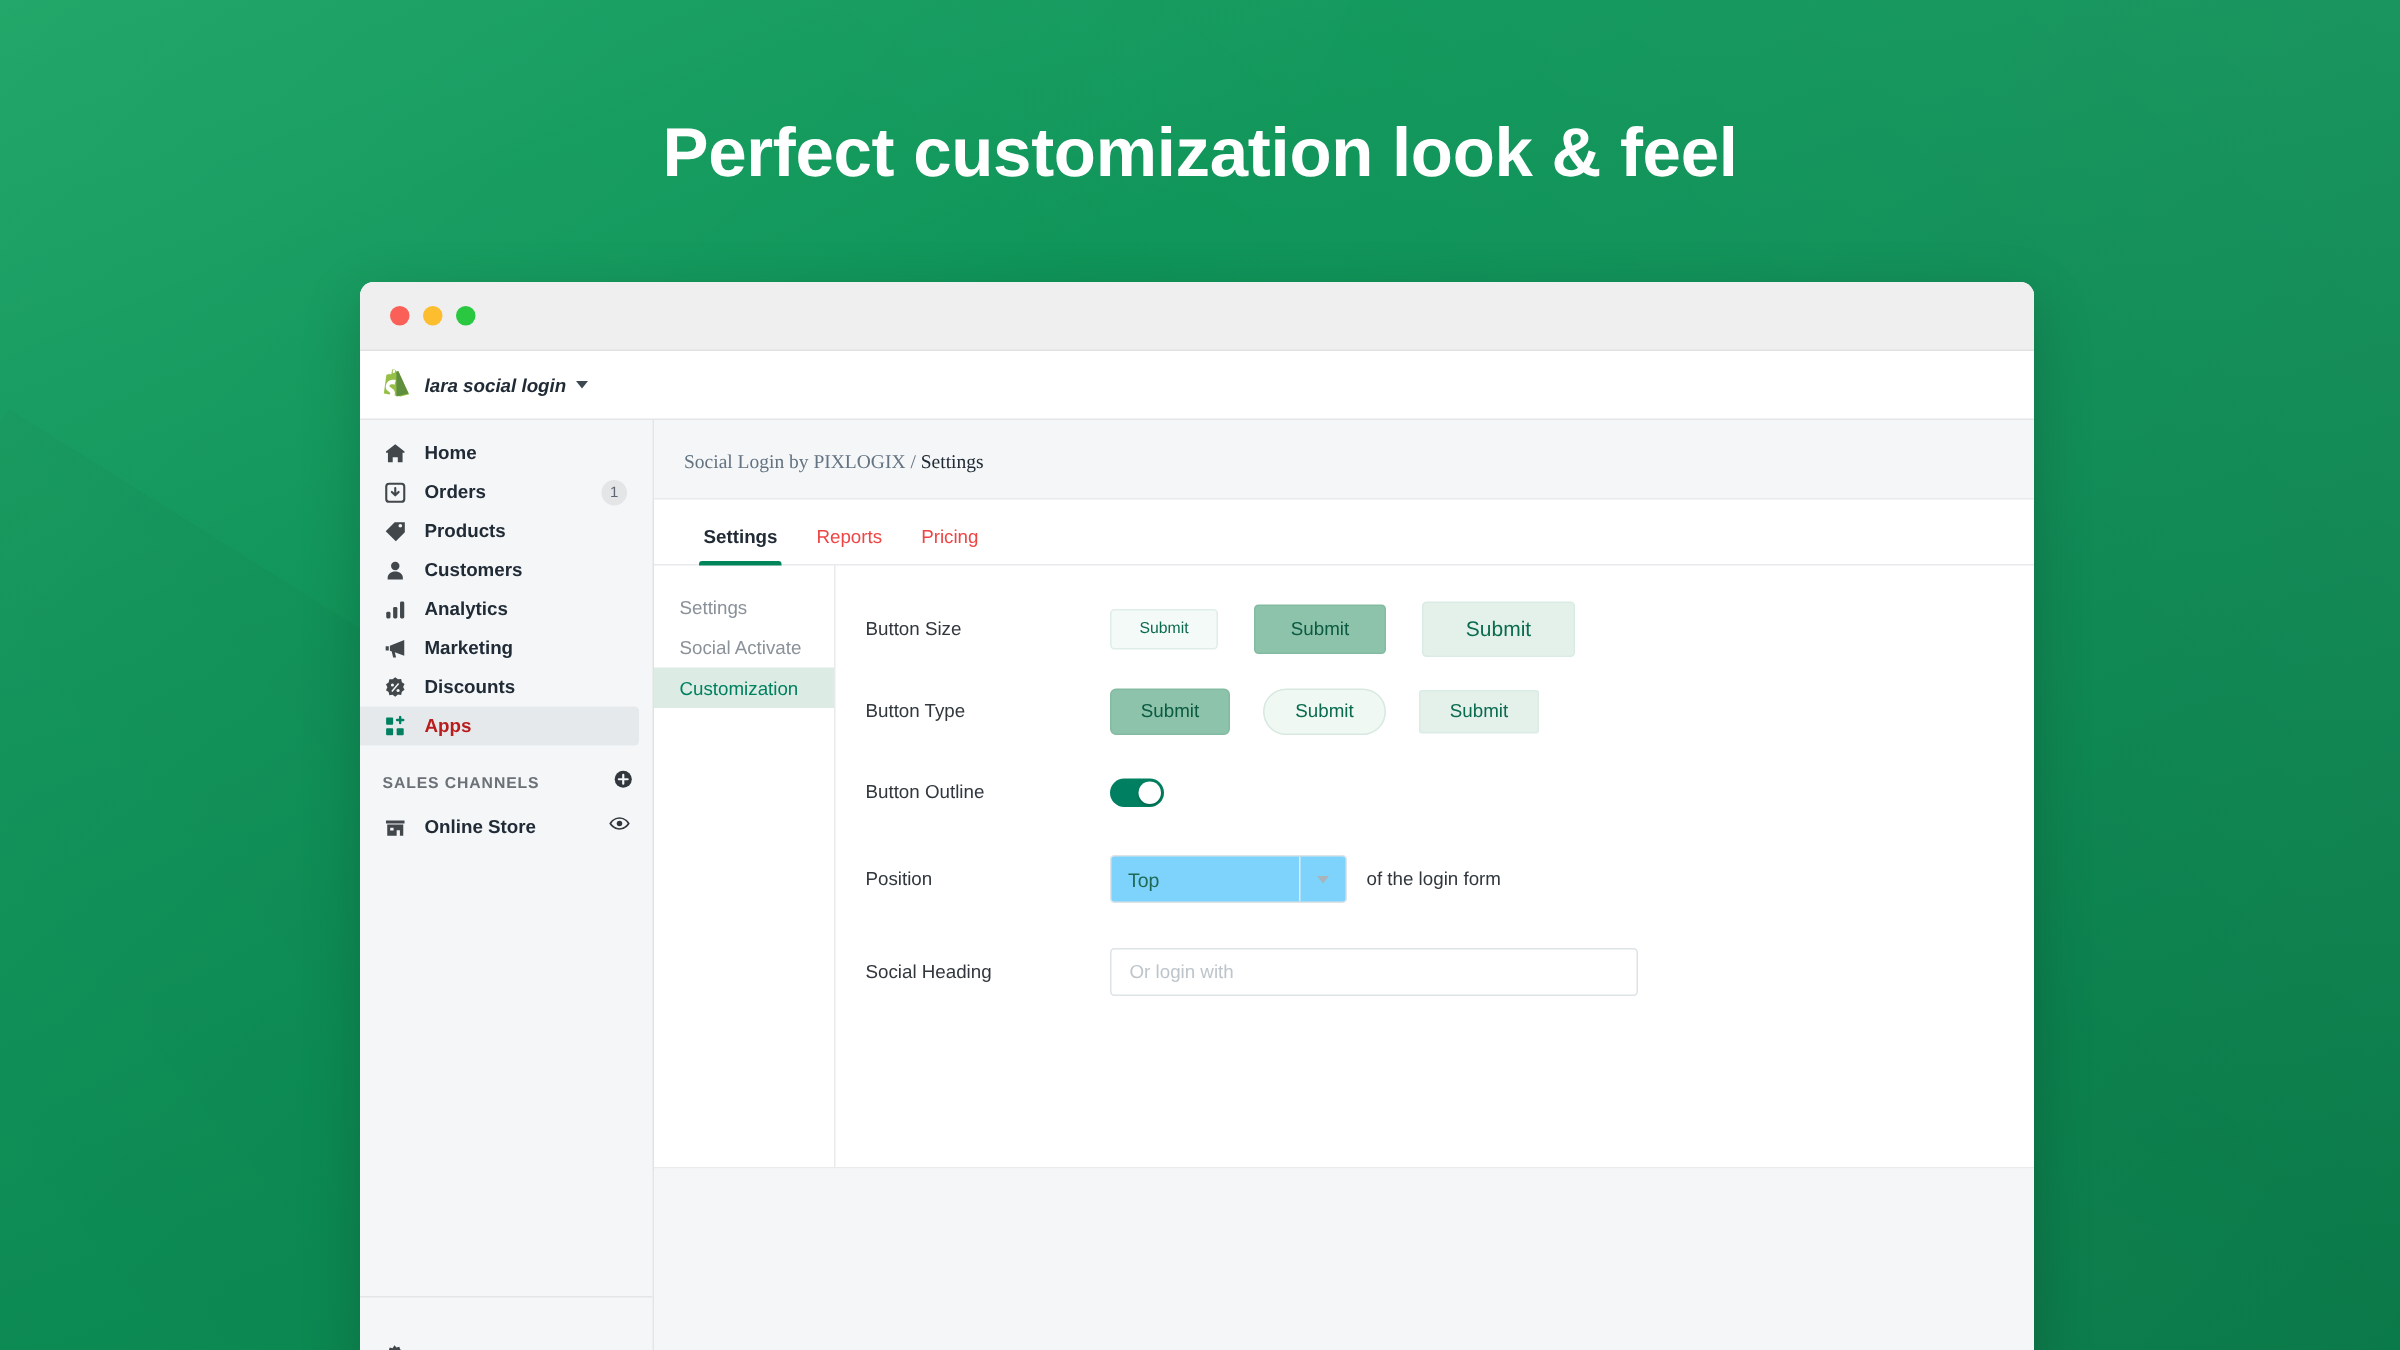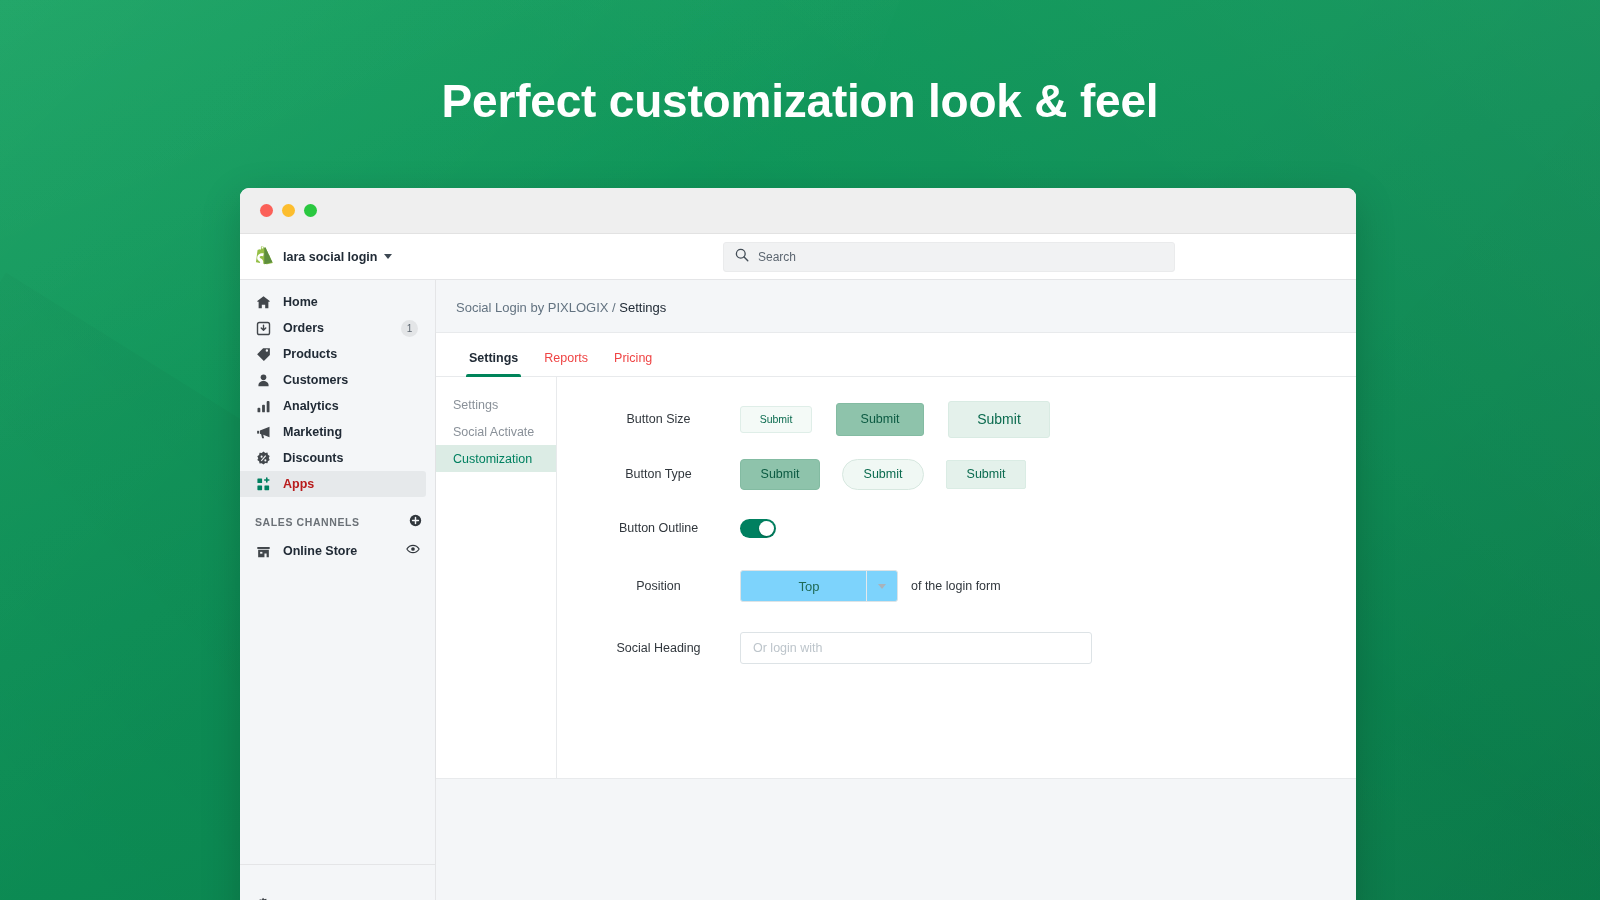--- a/index.html
+++ b/index.html
@@ -56,20 +56,21 @@
   .dot.red { background: #fb6058; }
   .dot.yellow { background: #fcbd2e; }
   .dot.green { background: #2ac840; }
 
   
   .topbar {
     height: 46px; background: #ffffff;
     border-bottom: 1px solid #e4e5e7;
     display: flex; align-items: center;
     position: relative;
+    font-style: italic;
   }
   .brand { display: flex; align-items: center; padding-left: 14px; width: 196px; }
   .shopify-logo { width: 19px; height: 21px; margin-right: 10px; flex: 0 0 auto; }
   .brand-name { font-size: 12.5px; font-weight: bold; color: #212b36; }
   .caret-down {
     margin-left: 7px; width: 0; height: 0;
     border-left: 4.5px solid transparent; border-right: 4.5px solid transparent;
     border-top: 5.5px solid #3d4852;
   }
   .searchbar {
@@ -125,21 +126,21 @@
     position: absolute; left: 0; bottom: 0; width: 100%;
     border-top: 1px solid #e4e5e7;
     height: 84px; display: flex; align-items: center; padding-left: 15px;
   }
   .sidenav-footer .ico { margin-right: 12px; }
 
   
   .content { flex: 1; background: #f4f6f8; position: relative; }
   .breadcrumb {
     padding: 20px 0 0 20px;
-    font-size: 13px; color: #637381;
+    font-size: 13px; color: #637381; font-family: Liberation Serif, serif;
   }
   .breadcrumb b { color: #212b36; font-weight: normal; }
 
   .card {
     position: absolute; left: 0; top: 52px; right: 0;
     height: 447px;
     background: #fff;
     border: 1px solid #e8eaec;
     border-left: none; border-right: none;
     box-shadow: 0 1px 2px rgba(0,0,0,.04);
@@ -167,21 +168,21 @@
     border-right: 1px solid #e8eaec;
     padding-top: 14px;
   }
   .subnav-item {
     height: 27px; display: flex; align-items: center;
     padding-left: 17px;
     font-size: 12.5px; color: #8a9199;
   }
   .subnav-item.active { background: #dcece5; color: #008060; }
 
-  .form { flex: 1; padding: 22px 0 0 0; position: relative; text-align: center; }
+  .form { flex: 1; padding: 22px 0 0 0; position: relative; }
   .form-row { display: flex; align-items: center; min-height: 40px; padding-left: 20px; }
   .row-label { width: 163px; flex: 0 0 163px; font-size: 12.5px; color: #31373d; }
   .row-fields { display: flex; align-items: center; }
   .btn-sm, .btn-md, .btn-lg {
     border-radius: 3px; color: #0b6b4f; display:flex; align-items:center; justify-content:center;
   }
   .btn-sm { width: 72px; height: 27px; font-size: 10.5px;
     background: #f4faf7; border: 1px solid #dfeee8; }
   .btn-md { width: 88px; height: 33px; font-size: 12.5px;
     background: #8ec3ab; border: 1px solid #83bba2; color:#0b5a42; }
@@ -279,29 +280,20 @@
         <svg viewBox="0 0 24 27" width="19" height="21">
           <path d="M14.8 2.1c-.2-.1-.6-.1-.9 0-.1 0-.5.1-1 .3-.6-1.6-1.5-2.4-2.6-2.4h-.1C9.9 0 9.6.2 9.3.5 8.3 1.3 7.8 2.9 7.6 4L5.2 4.8c-.7.2-.8.3-.9 1C4.2 6.3 2.3 21 2.3 21l14.2 2.6 7.5-1.9S14.9 2.3 14.8 2.1zM11.8 3l-1.9.6c0-1 .1-2.3.6-3.1.2-.3.5-.7.9-.8.4.8.4 1.9.4 3.3zM9.8.5h.1c-.1.1-.2.2-.3.4-.6.9-.8 2.3-.8 3.4l-1.6.5C7.6 3 8.6.7 9.8.5z" fill="#95BF47"></path>
           <path d="M13.9 2.1c-.2-.1-.6-.1-.9 0v21.5l10.5-2.6S14.9 2.3 14.8 2.1c-.2-.1-.6-.1-.9 0z" fill="#5E8E3E"></path>
           <path d="M12.6 8.8l-1.2 4.6s-1.1-.5-2.4-.4c-1.9.1-1.9 1.3-1.9 1.6.1 1.6 4.4 2 4.6 5.8.2 3-1.6 5.1-4.2 5.2-3.1.2-4.8-1.6-4.8-1.6l.7-2.8s1.7 1.3 3.1 1.2c.9-.1 1.2-.8 1.2-1.3-.1-2.1-3.6-2-3.8-5.5-.2-3 1.8-6 6-6.3 1.6-.1 2.7.5 2.7.5z" fill="#fff"></path>
         </svg>
       </span>
       <span class="brand-name">lara social login</span>
       <span class="caret-down"></span>
     </div>
 
-    <div class="searchbar">
-      <span class="search-ico">
-        <svg width="14" height="14" viewBox="0 0 16 16">
-          <circle cx="6.6" cy="6.6" r="5" fill="none" stroke="#444e57" stroke-width="1.5"></circle>
-          <line x1="10.4" y1="10.4" x2="14.6" y2="14.6" stroke="#444e57" stroke-width="1.6" stroke-linecap="round"></line>
-        </svg>
-      </span>
-      <span class="search-ph">Search</span>
-    </div>
   </div>
 
   <div class="body-split">
 
     <nav class="sidenav">
 
       <div class="nav-item">
         <span class="ico">
           <svg width="15" height="15" viewBox="0 0 16 16" fill="#42474c">
               <path d="M8 1.3 1.4 6.4v.9h1.4V14h3.4v-3.6h3.6V14h3.4V7.3h1.4v-.9z"></path>

